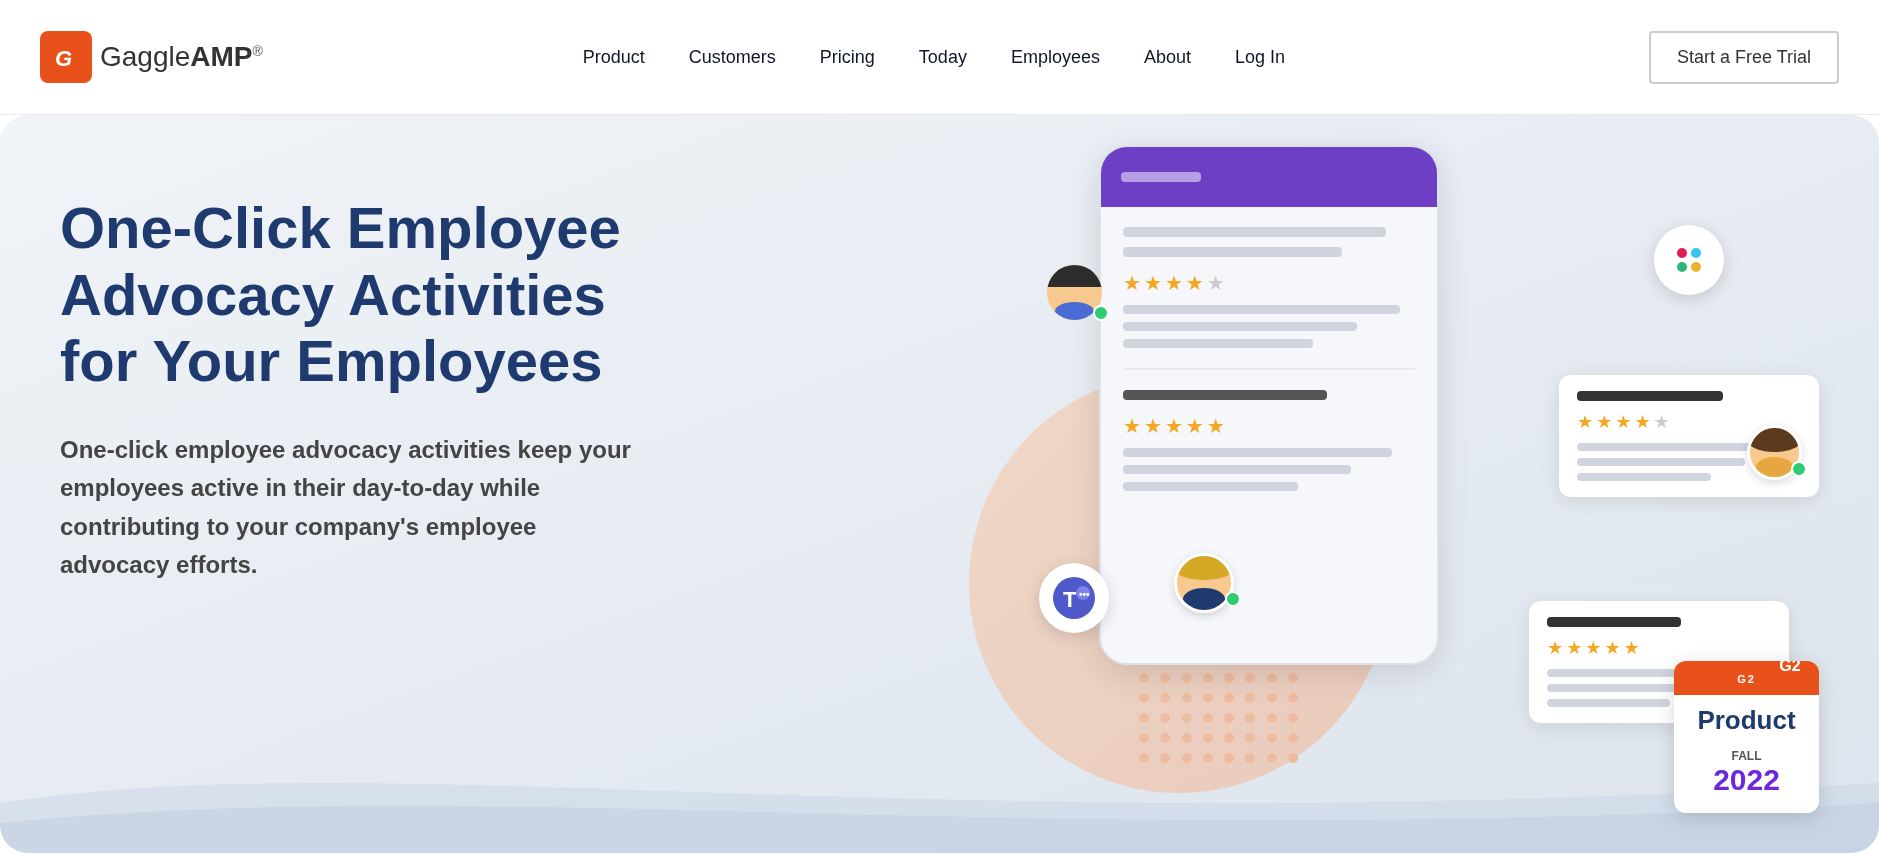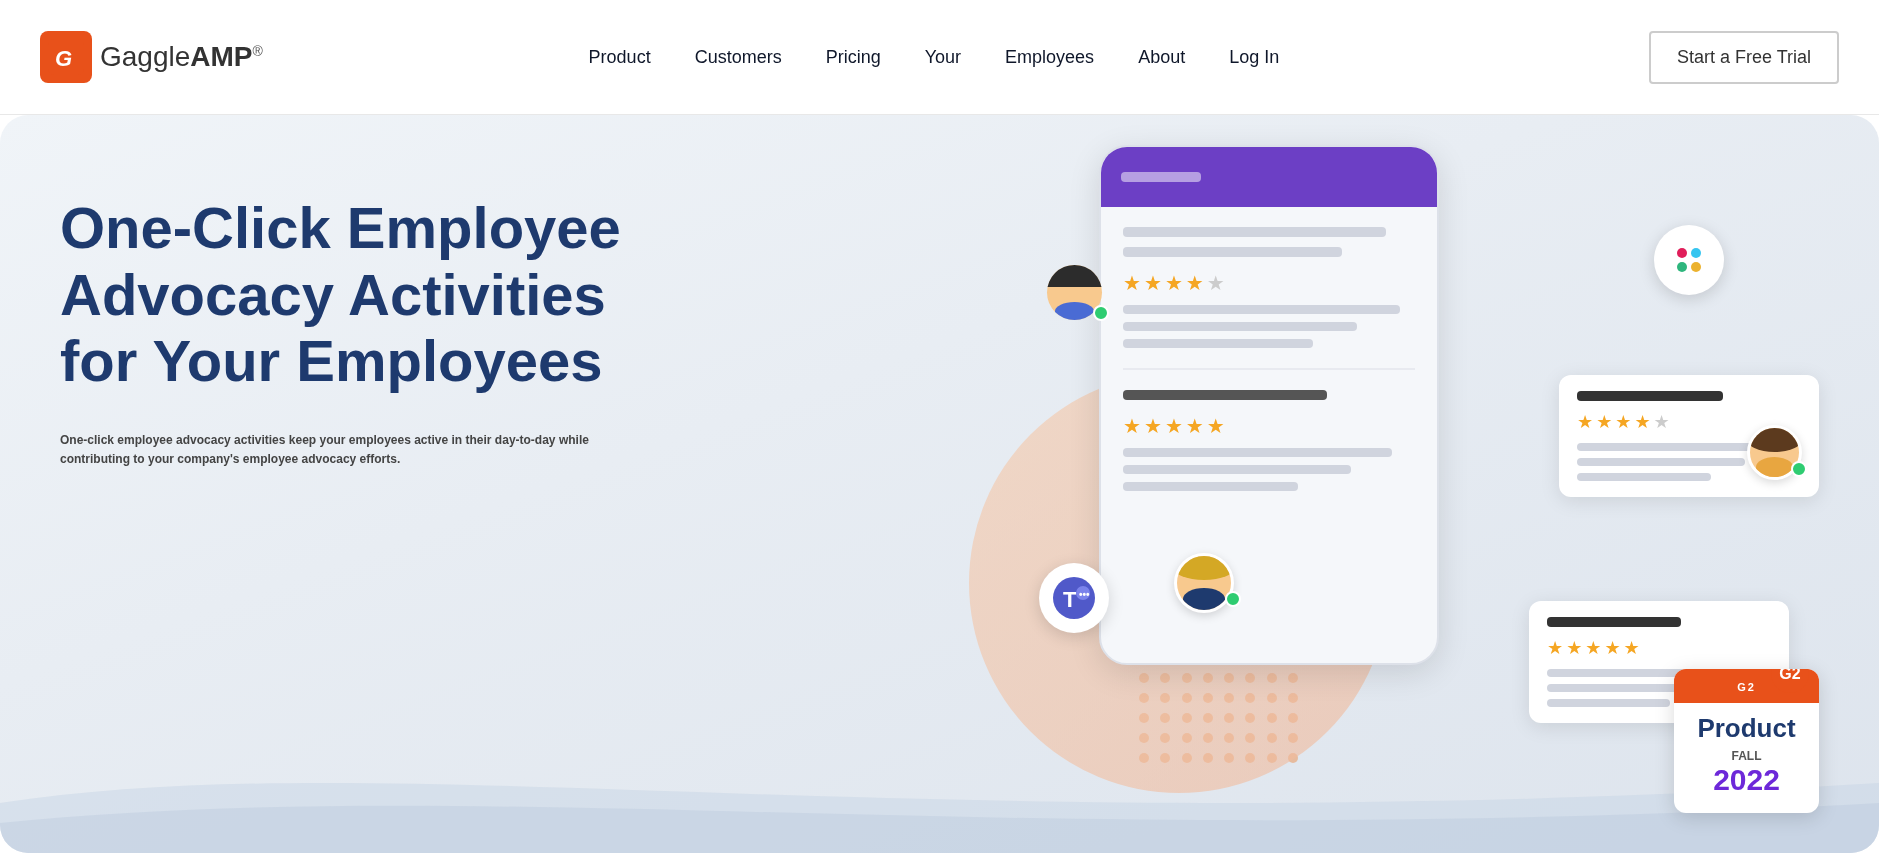--- a/index.html
+++ b/index.html
@@ -92,21 +92,21 @@
       max-width: 680px;
     }
     .hero-title {
       font-size: 58px;
       font-weight: 800;
       color: #1e3a6e;
       line-height: 1.15;
       margin-bottom: 36px;
     }
     .hero-description {
-      font-size: 12px;
+      font-size: 24px;
       font-weight: 600;
       color: #444;
       line-height: 1.6;
       margin-bottom: 60px;
       max-width: 580px;
     }
     .btn-cta {
       background: #e8511a;
       color: #fff;
       border: none;
@@ -196,21 +196,21 @@
     </div>
     <div style="font-size:28px;font-weight:400;color:#333;">
       Gaggle<strong>AMP</strong><sup style="font-size:14px;color:#555;">®</sup>
     </div>
   </div>
 
   <ul class="nav-links">
     <li><a href="#">Product</a></li>
     <li><a href="#">Customers</a></li>
     <li><a href="#">Pricing</a></li>
-    <li><a href="#">Your</a></li>
+    <li><a href="#">Today</a></li>
     <li><a href="#">Employees</a></li>
     <li><a href="#">About</a></li>
     <li><a href="#">Log In</a></li>
   </ul>
 
   <div class="nav-actions">
     <button class="btn-free-trial">Start a Free Trial</button>
   </div>
 </nav>
 
@@ -409,19 +409,19 @@
     </div>
 
     <div style="position:absolute;bottom:40px;right:60px;width:145px;background:#fff;border-radius:12px;box-shadow:0 4px 20px rgba(0,0,0,0.15);z-index:10;overflow:hidden;">
 
       <div style="position:absolute;top:-14px;right:10px;width:38px;height:38px;background:#e8511a;border-radius:50%;display:flex;align-items:center;justify-content:center;color:#fff;font-size:16px;font-weight:900;font-family:Arial;">G2</div>
       <div style="background:#e8511a;padding:8px 10px;text-align:center;">
         <span style="color:#fff;font-size:11px;font-weight:700;letter-spacing:2px;">G2</span>
       </div>
       <div style="padding:12px 10px 16px;text-align:center;">
         <div style="font-size:26px;font-weight:900;color:#1e3a6e;line-height:1;">Product</div>
-        <div style="font-size:12px;color:#555;margin-top:8px;font-weight:600;">FALL</div>
+        <div style="font-size:12px;color:#555;margin-top:16px;font-weight:600;">FALL</div>
         <div style="font-size:30px;font-weight:900;color:#6d28d9;">2022</div>
       </div>
     </div>
 
   </div>
 </section>
 
 </body></html>

